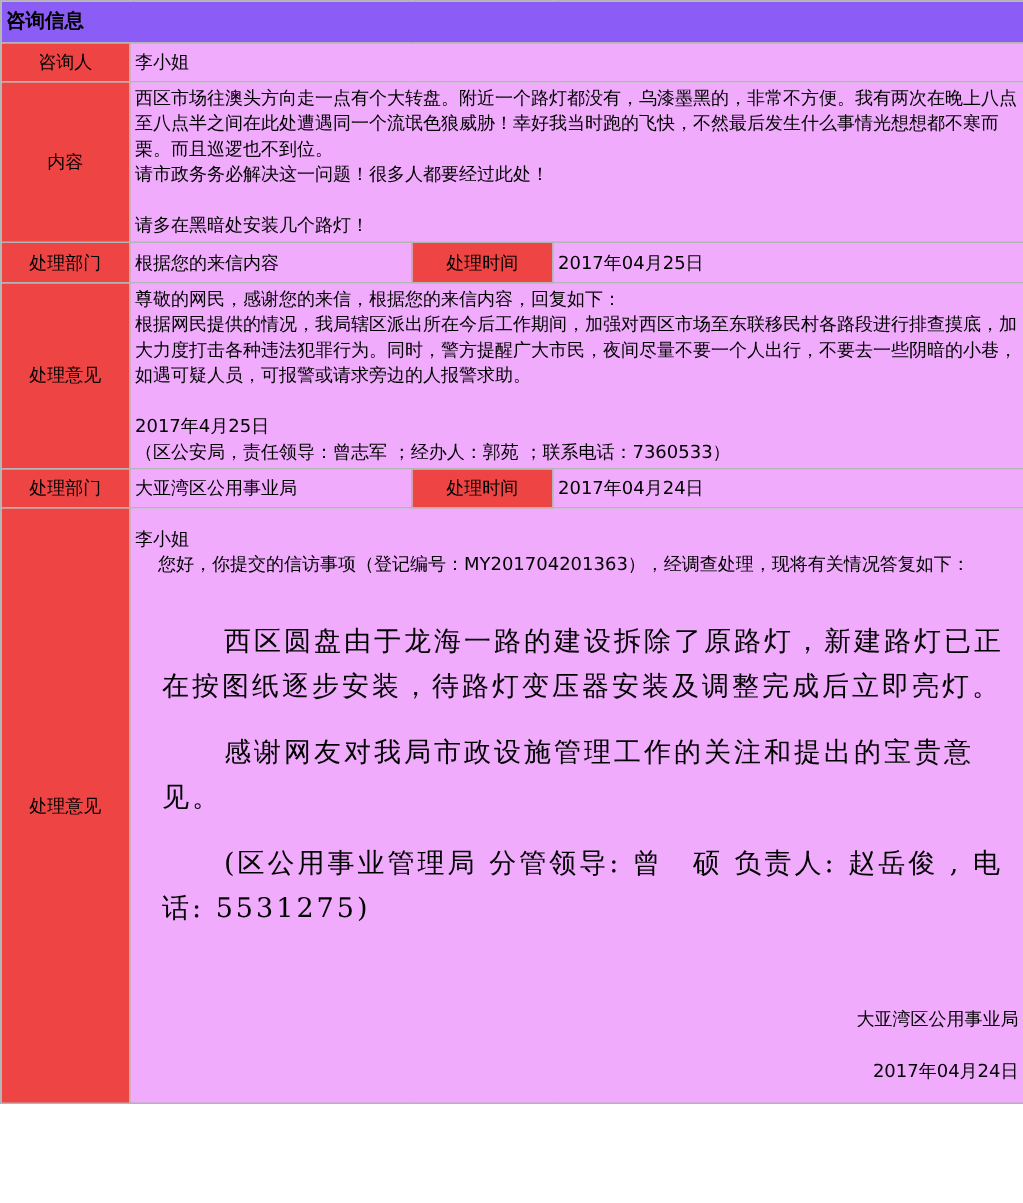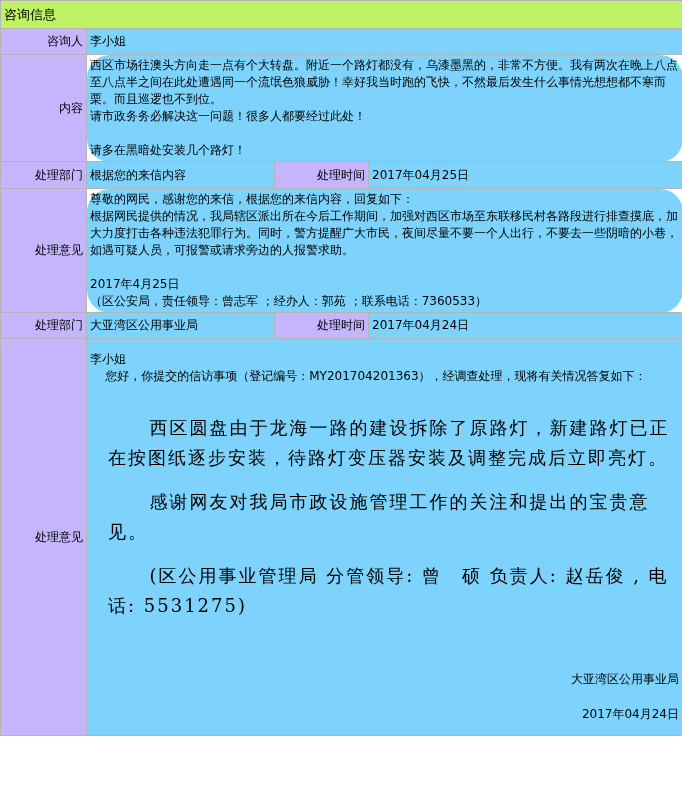--- a/index.html
+++ b/index.html
@@ -1,23 +1,23 @@
 <!DOCTYPE html>
 <html><head>
 <meta charset="utf-8">
 <style>
   html, body { margin:0; padding:0; background:#ffffff; }
   body { width:682px; height:802px; overflow:hidden; font-family:"DejaVu Sans", sans-serif; font-size:12px; color:#000; }
   table.info { border-collapse:collapse; width:682px; table-layout:fixed; }
   table.info td { border:1px solid #b4b4b4; padding:2px 3px; vertical-align:middle; line-height:17px; }
-  td.section { background:#bef264; font-weight:normal; font-size:13px; height:22px; padding-left:22px; }
-  td.lbl { background:#c4b5fd; text-align:right; padding-right:3px; white-space:nowrap; }
-  td.val { background:#7dd3fc; text-align:left; }
+  td.section { background:#8b5cf6; font-weight:bold; font-size:13px; height:22px; padding-left:22px; }
+  td.lbl { background:#ef4444; text-align:center; padding-right:3px; white-space:nowrap; }
+  td.val { background:#f0abfc; text-align:left; }
   td.top { vertical-align:top; }
-  .pre { white-space:pre-wrap;border-radius:23px; }
+  .pre { white-space:pre-wrap; }
   .big { font-family:"DejaVu Serif", serif; font-size:18px; line-height:30px; letter-spacing:2px; margin:0; }
   .big p { margin:0 0 14px 18px; text-indent:2.3em; }
   .sign { text-align:right; margin-top:30px; }
   .sign div { line-height:17px; margin-top:12px; }
 </style>
 </head>
 <body>
 
 <table class="info">
   <colgroup>

